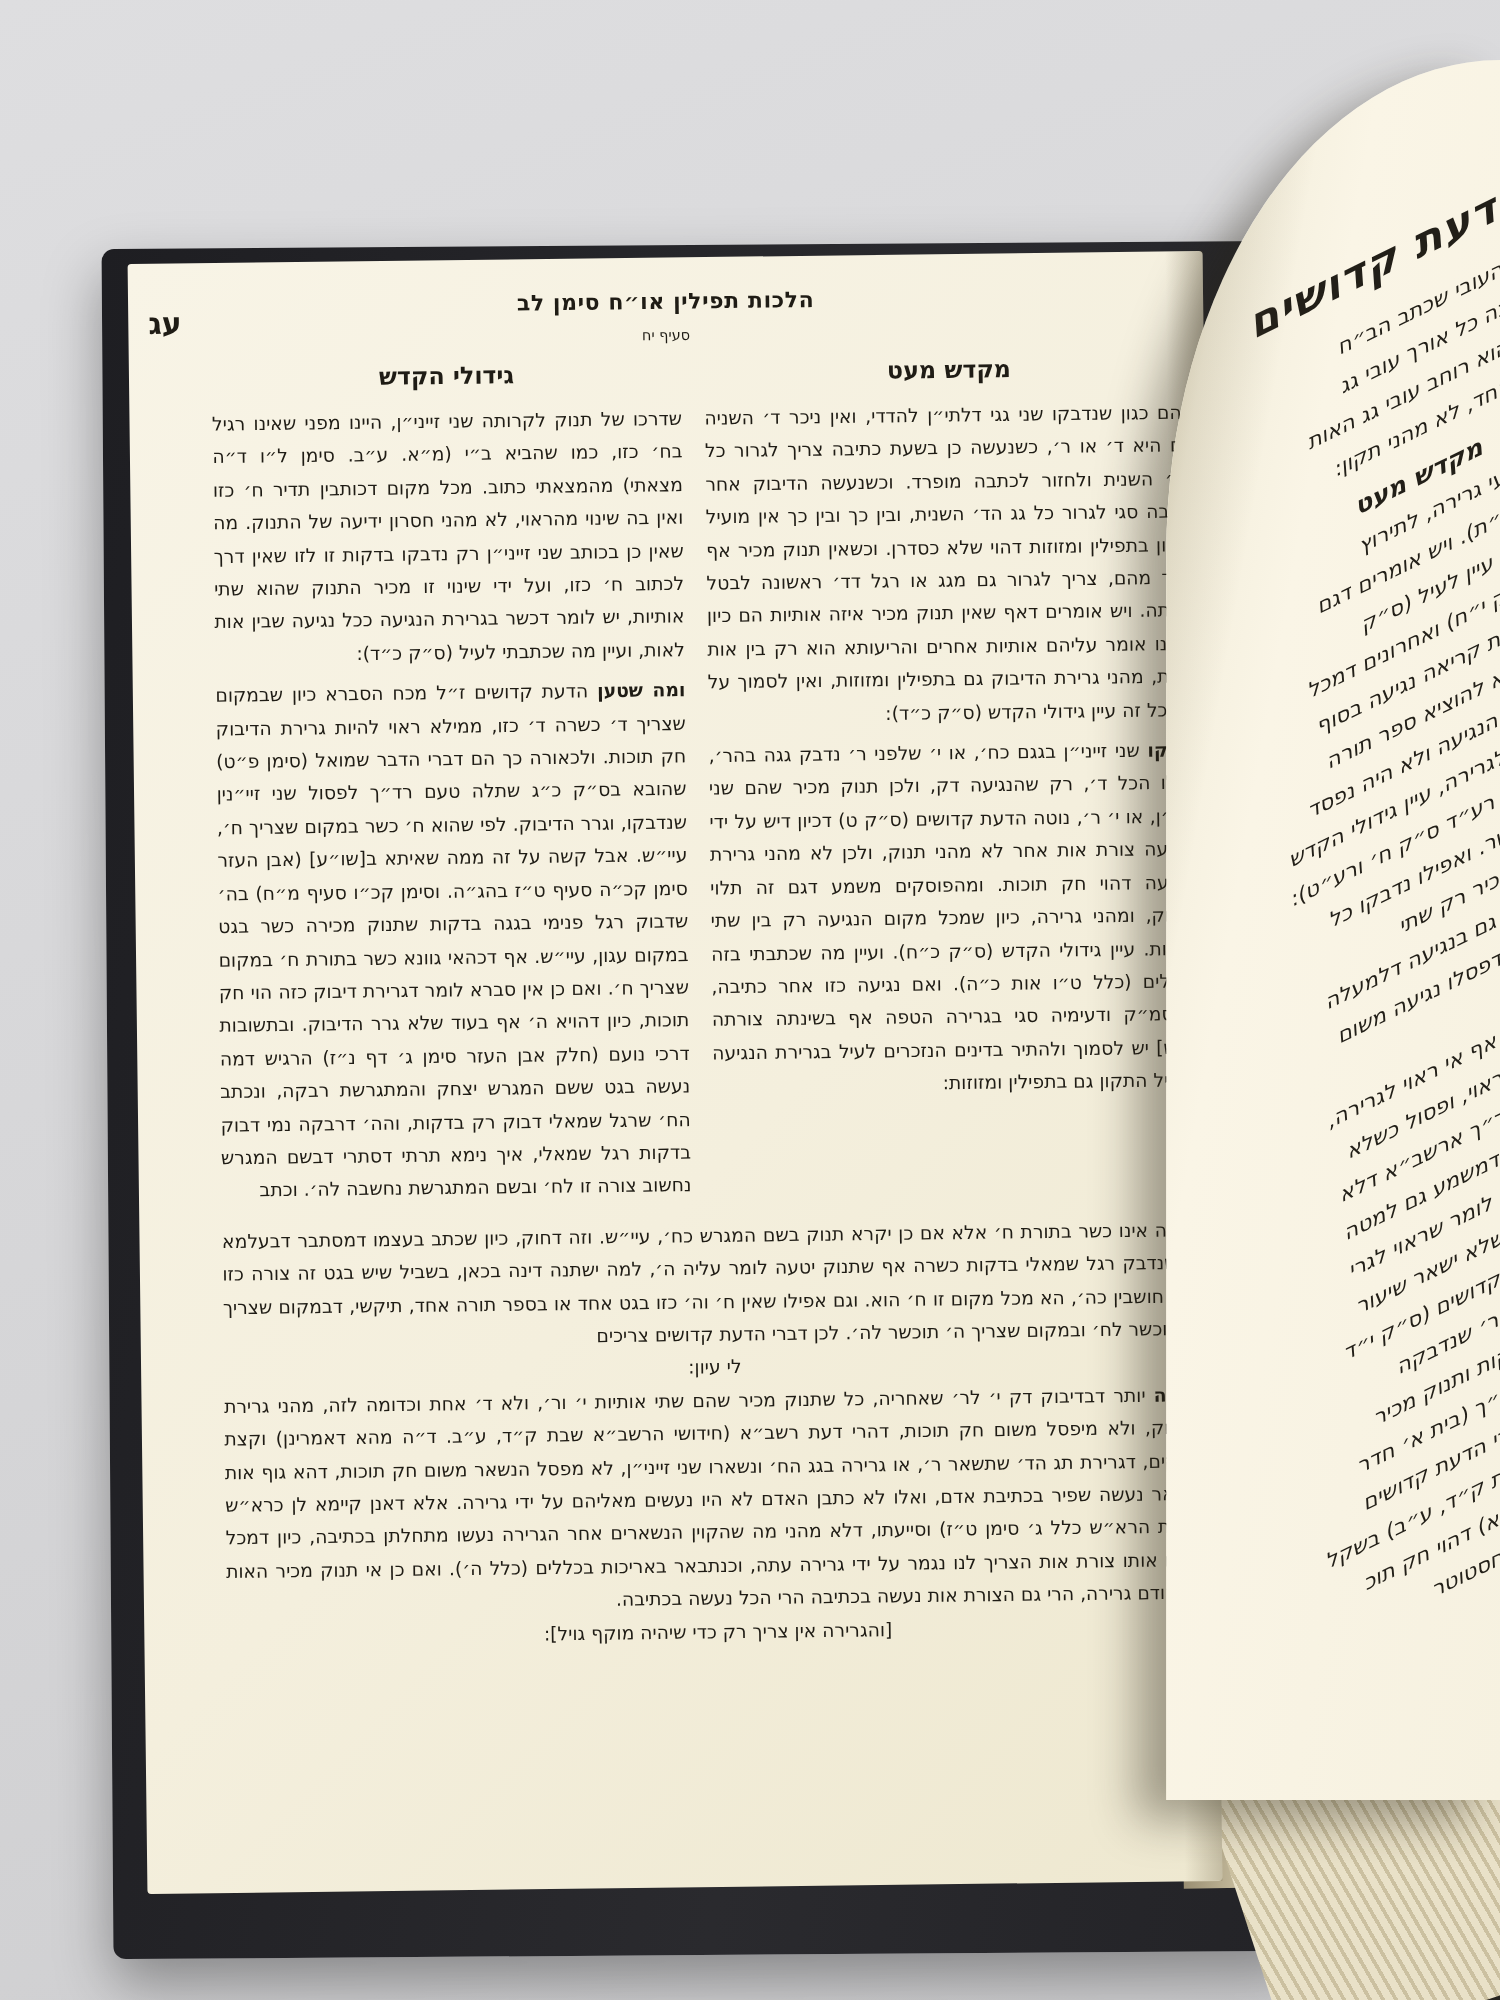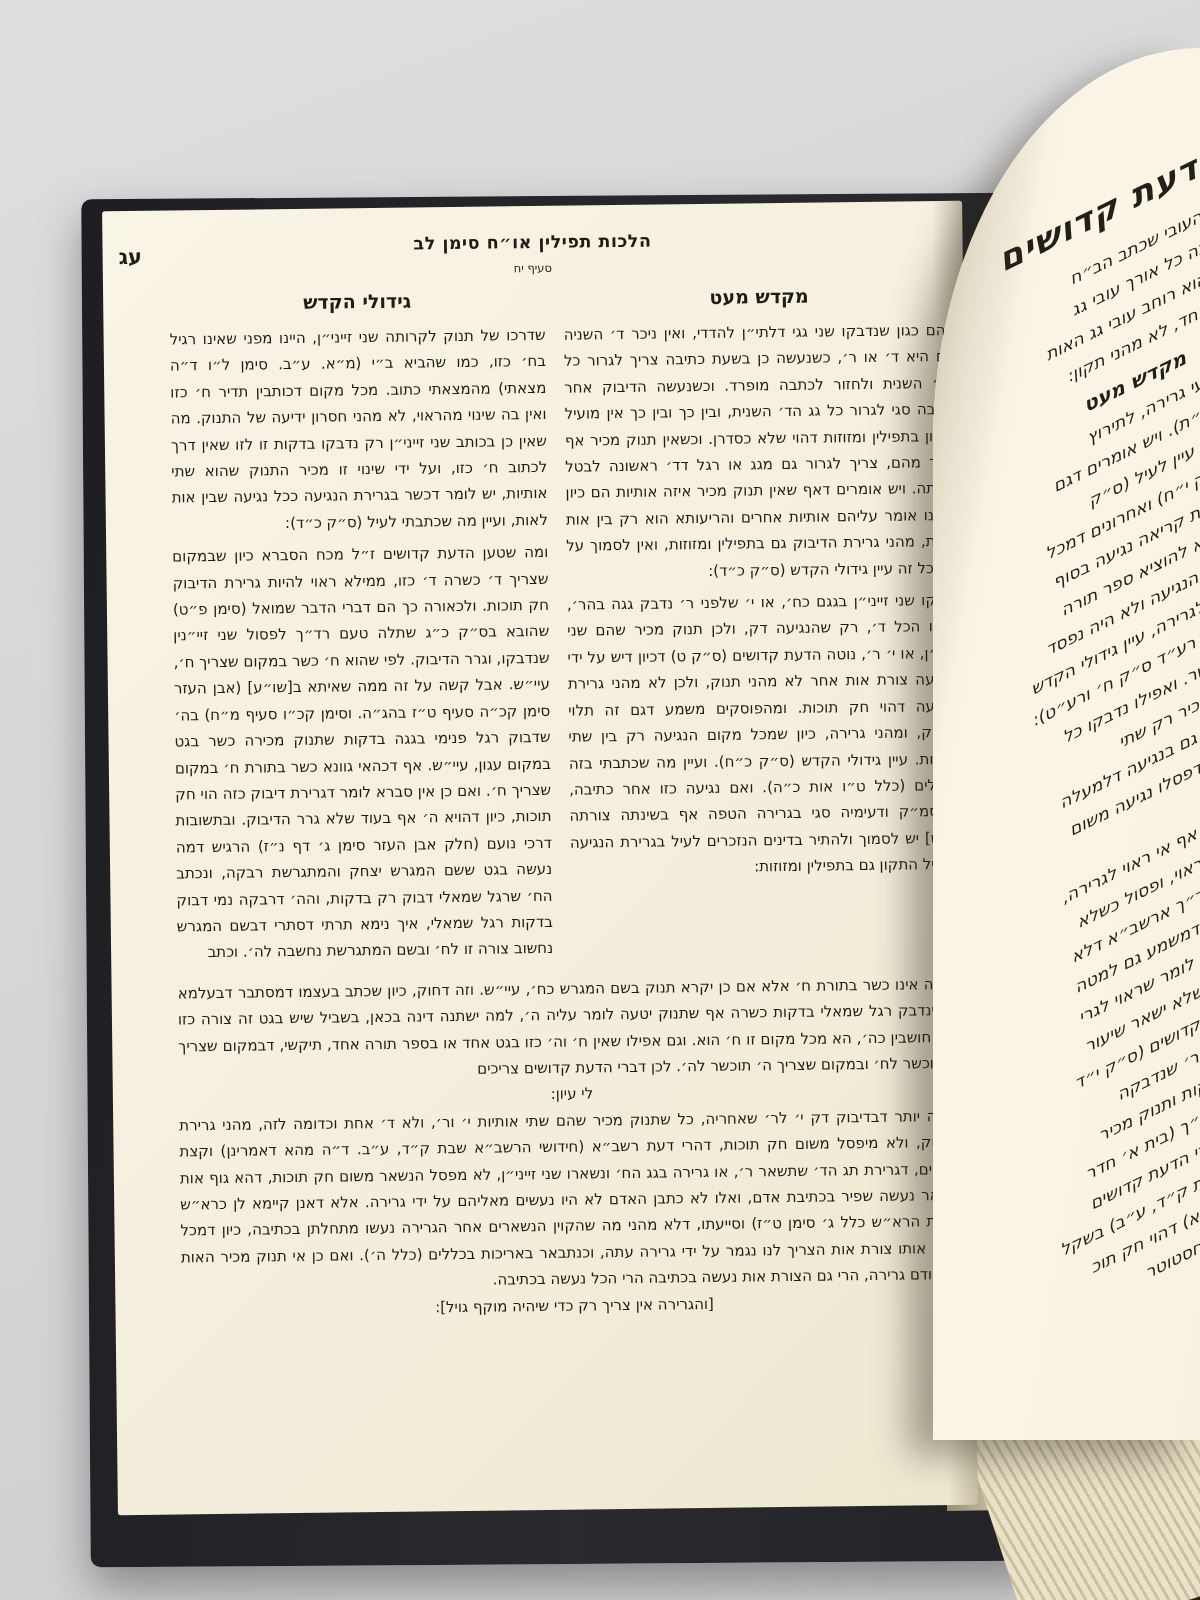--- a/index.html
+++ b/index.html
@@ -20,32 +20,32 @@
     background:repeating-linear-gradient(78deg,#e9e1c8 0 6px,#cbc0a0 6px 9px);
     transform:rotate(-18deg);}
   .cover-corner{position:absolute;left:1086px;top:1468px;width:140px;height:150px;
     background:#272420;transform:rotate(-18deg);}
   
   .left-page{position:absolute;left:110px;top:206px;width:860px;height:1304px;
     background:linear-gradient(135deg,#f8f4e6 0%,#f4efdd 55%,#eee8d0 100%);
     transform:rotate(-0.7deg);border-radius:3px;color:#1f1c15;}
   .left-page::after{content:"";position:absolute;top:0;bottom:0;right:0;width:30px;
     background:linear-gradient(to right,rgba(0,0,0,0),rgba(90,78,48,.28));}
-  .pnum{position:absolute;top:34px;left:16px;font-size:21px;font-weight:bold;}
+  .pnum{position:absolute;top:34px;left:16px;font-size:24px;font-weight:bold;}
   .hdr{position:absolute;top:26px;left:0;right:0;text-align:center;
     font-size:17.5px;font-weight:bold;letter-spacing:.5px;}
   .hdr-sub{position:absolute;top:55px;left:0;right:0;text-align:center;font-size:11.5px;}
   .content{position:absolute;top:82px;left:66px;right:8px;direction:rtl;}
   .cols{display:flex;gap:18px;}
   .col-m{width:392px;}
   .col-g{width:376px;}
   .col-title{text-align:center;font-weight:bold;font-size:19px;margin-bottom:12px;}
   .para{font-size:15px;line-height:26.4px;text-align:justify;text-align-last:right;}
   .para + .para{margin-top:6px;}
-  .lead{font-weight:normal;}
+  .lead{font-weight:bold;}
   .bottom{margin-top:14px;}
   .centerline{font-size:15px;line-height:26.4px;text-align:center;}
   
   .curl{position:absolute;left:933px;top:48px;width:267px;height:1392px;
     background:linear-gradient(100deg,#d8cfb4 0%,#f3eedc 14%,#faf5e6 34%,#f6f1e0 100%);
     border-top-left-radius:270px 400px;overflow:hidden;
     box-shadow:-24px 16px 36px rgba(40,34,22,.4);}
   .curl::before{content:"";position:absolute;inset:0;z-index:3;pointer-events:none;
     border-top-left-radius:inherit;
     background:linear-gradient(100deg,rgba(110,95,60,.30) 0%,rgba(0,0,0,0) 26%);}

